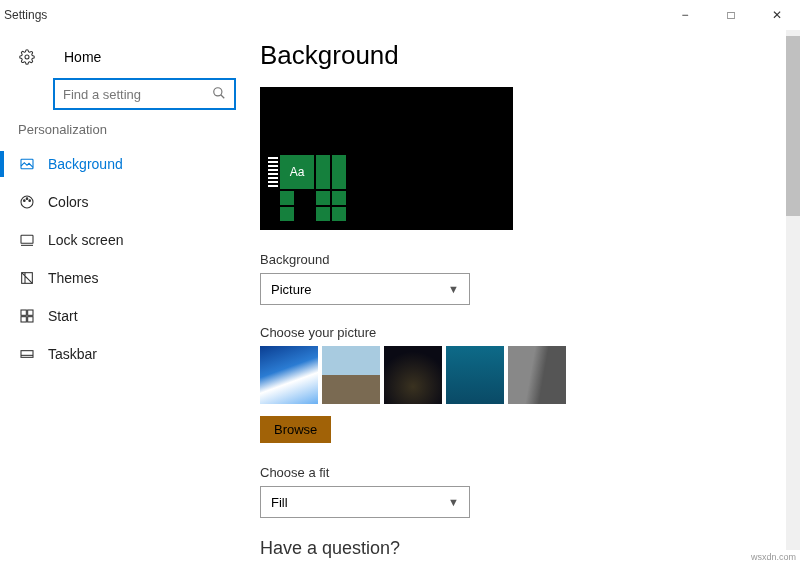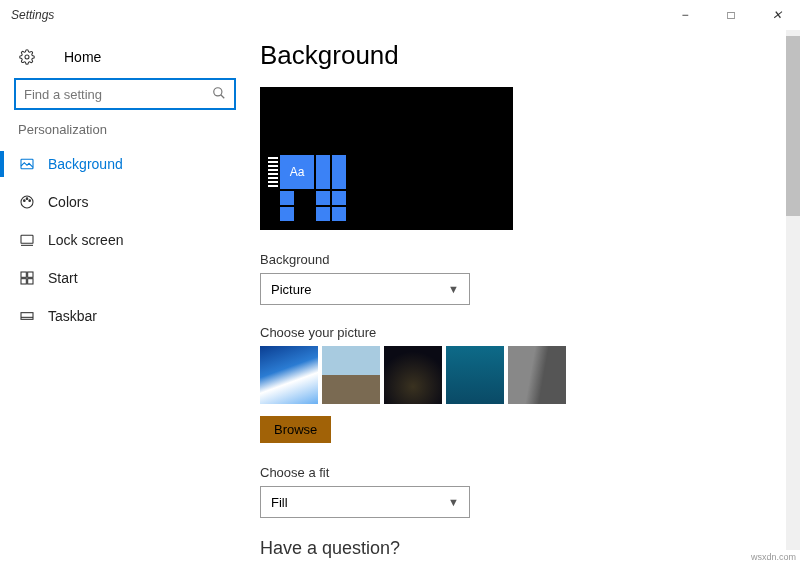--- a/index.html
+++ b/index.html
@@ -1,39 +1,39 @@
 <!DOCTYPE html>
 <html><head>
   <meta charset="utf-8">
   <style>
     * { margin: 0; padding: 0; box-sizing: border-box; font-family: "Segoe UI", Arial, sans-serif; }
     body { background: #fff; width: 800px; height: 564px; overflow: hidden; position: relative; }
-    .titlebar { display: flex; align-items: center; height: 30px; padding-left: 11px; font-size: 12px; color: #333; font-style: italic; }
+    .titlebar { display: flex; align-items: center; height: 30px; padding-left: 4px; font-size: 12px; color: #333; }
     .titlebar-title { flex: 1; }
     .win-controls { display: flex; }
     .win-btn { width: 46px; height: 30px; display: flex; align-items: center; justify-content: center; font-size: 12px; cursor: default; }
     .content { display: flex; height: calc(100% - 30px); }
     .sidebar { width: 250px; padding: 10px 14px; }
     .home-row { display: flex; align-items: center; gap: 28px; padding: 8px 4px 12px 4px; font-size: 14px; text-align: center; }
-    .search-box { border: 2px solid #0078d7; height: 32px; display: flex; align-items: center; padding: 0 8px; color: #767676; font-size: 13px; justify-content: space-between; }
+    .search-box { border: 2px solid #0078d7; height: 32px; display: flex; align-items: center; padding: 0 8px; color: #767676; font-size: 13px; justify-content: space-between; margin-left: 39px; }
     .search-placeholder { flex: 1; }
     .category { color: #6b6b6b; font-size: 13px; margin: 12px 0 8px 4px; }
     .nav-item { display: flex; align-items: center; gap: 12px; padding: 10px 4px; font-size: 14px; color: #222; cursor: default; }
     .nav-item.selected { color: #0078d7; position: relative; }
     .nav-item.selected::before { content: ""; position: absolute; left: -14px; top: 6px; bottom: 6px; width: 4px; background: #0078d7; }
     .nav-icon { width: 18px; height: 18px; display: inline-flex; align-items: center; justify-content: center; font-size: 14px; }
     .main { flex: 1; padding: 10px 30px 10px 10px; overflow: hidden; position: relative; }
     .page-title { font-size: 26px; font-weight: 300; margin-bottom: 16px; }
     .preview { width: 253px; height: 143px; background: #000; position: relative; margin-bottom: 22px; }
     .preview-taskbar { position: absolute; bottom: 0; left: 0; right: 0; height: 6px; background: #000; }
     .preview-start { position: absolute; bottom: 7px; left: 8px; width: 78px; height: 68px; display: flex; gap: 2px; }
     .preview-list { width: 10px; display: flex; flex-direction: column; gap: 2px; padding-top: 2px; }
     .pl-line { height: 2px; background: #fff; }
     .preview-tiles { flex: 1; display: grid; grid-template-columns: 34px 14px 14px; grid-template-rows: 34px 14px 14px; gap: 2px; }
-    .tile { background: #3b82f6; }
+    .tile { background: #15803d; }
     .tile-big { grid-row: 1/2; grid-column: 1/2; display: flex; align-items: center; justify-content: center; color: #fff; font-size: 12px; }
     .tile-a { grid-row:1; grid-column:2; } .tile-b { grid-row:1; grid-column:3; }
     .tile-c { grid-row:2; grid-column:1; width:14px; height:14px; } .tile-d { grid-row:2; grid-column:2; } .tile-e { grid-row:2; grid-column:3; }
     .tile-f { grid-row:3; grid-column:1; width:14px; } .tile-g { grid-row:3; grid-column:2; } .tile-h { grid-row:3; grid-column:3; }
     .label { font-size: 13px; color: #333; margin-bottom: 6px; }
     .select { border: 1px solid #999; width: 210px; height: 32px; display: flex; align-items: center; justify-content: space-between; padding: 0 10px; font-size: 13px; margin-bottom: 20px; cursor: default; }
     .chevron { font-size: 11px; color: #555; }
     .thumbs { display: flex; gap: 4px; margin-bottom: 12px; }
     .thumb { width: 58px; height: 58px; background: #456; cursor: default; }
     .thumb1 { background: linear-gradient(160deg,#0a3d91 0%, #2b7cd3 40%, #fff 60%, #6ab0f3 100%); }
@@ -106,20 +106,29 @@
           <svg width="16" height="16" viewBox="0 0 24 24" fill="none" stroke="#333" stroke-width="1.6">
             <rect x="3" y="5" width="18" height="12" rx="1"></rect>
             <line x1="3" y1="20" x2="21" y2="20"></line>
           </svg>
         </span>
       <span>Lock screen</span>
     </div>
     <div class="nav-item">
       <span class="nav-icon">
           <svg width="16" height="16" viewBox="0 0 24 24" fill="none" stroke="#333" stroke-width="1.6">
+            <rect x="4" y="4" width="16" height="16"></rect>
+            <path d="M4 4l16 16M9 4v16"></path>
+          </svg>
+        </span>
+      <span>Themes</span>
+    </div>
+    <div class="nav-item">
+      <span class="nav-icon">
+          <svg width="16" height="16" viewBox="0 0 24 24" fill="none" stroke="#333" stroke-width="1.6">
             <rect x="3" y="3" width="8" height="8"></rect>
             <rect x="13" y="3" width="8" height="8"></rect>
             <rect x="3" y="13" width="8" height="8"></rect>
             <rect x="13" y="13" width="8" height="8"></rect>
           </svg>
         </span>
       <span>Start</span>
     </div>
     <div class="nav-item">
       <span class="nav-icon">

